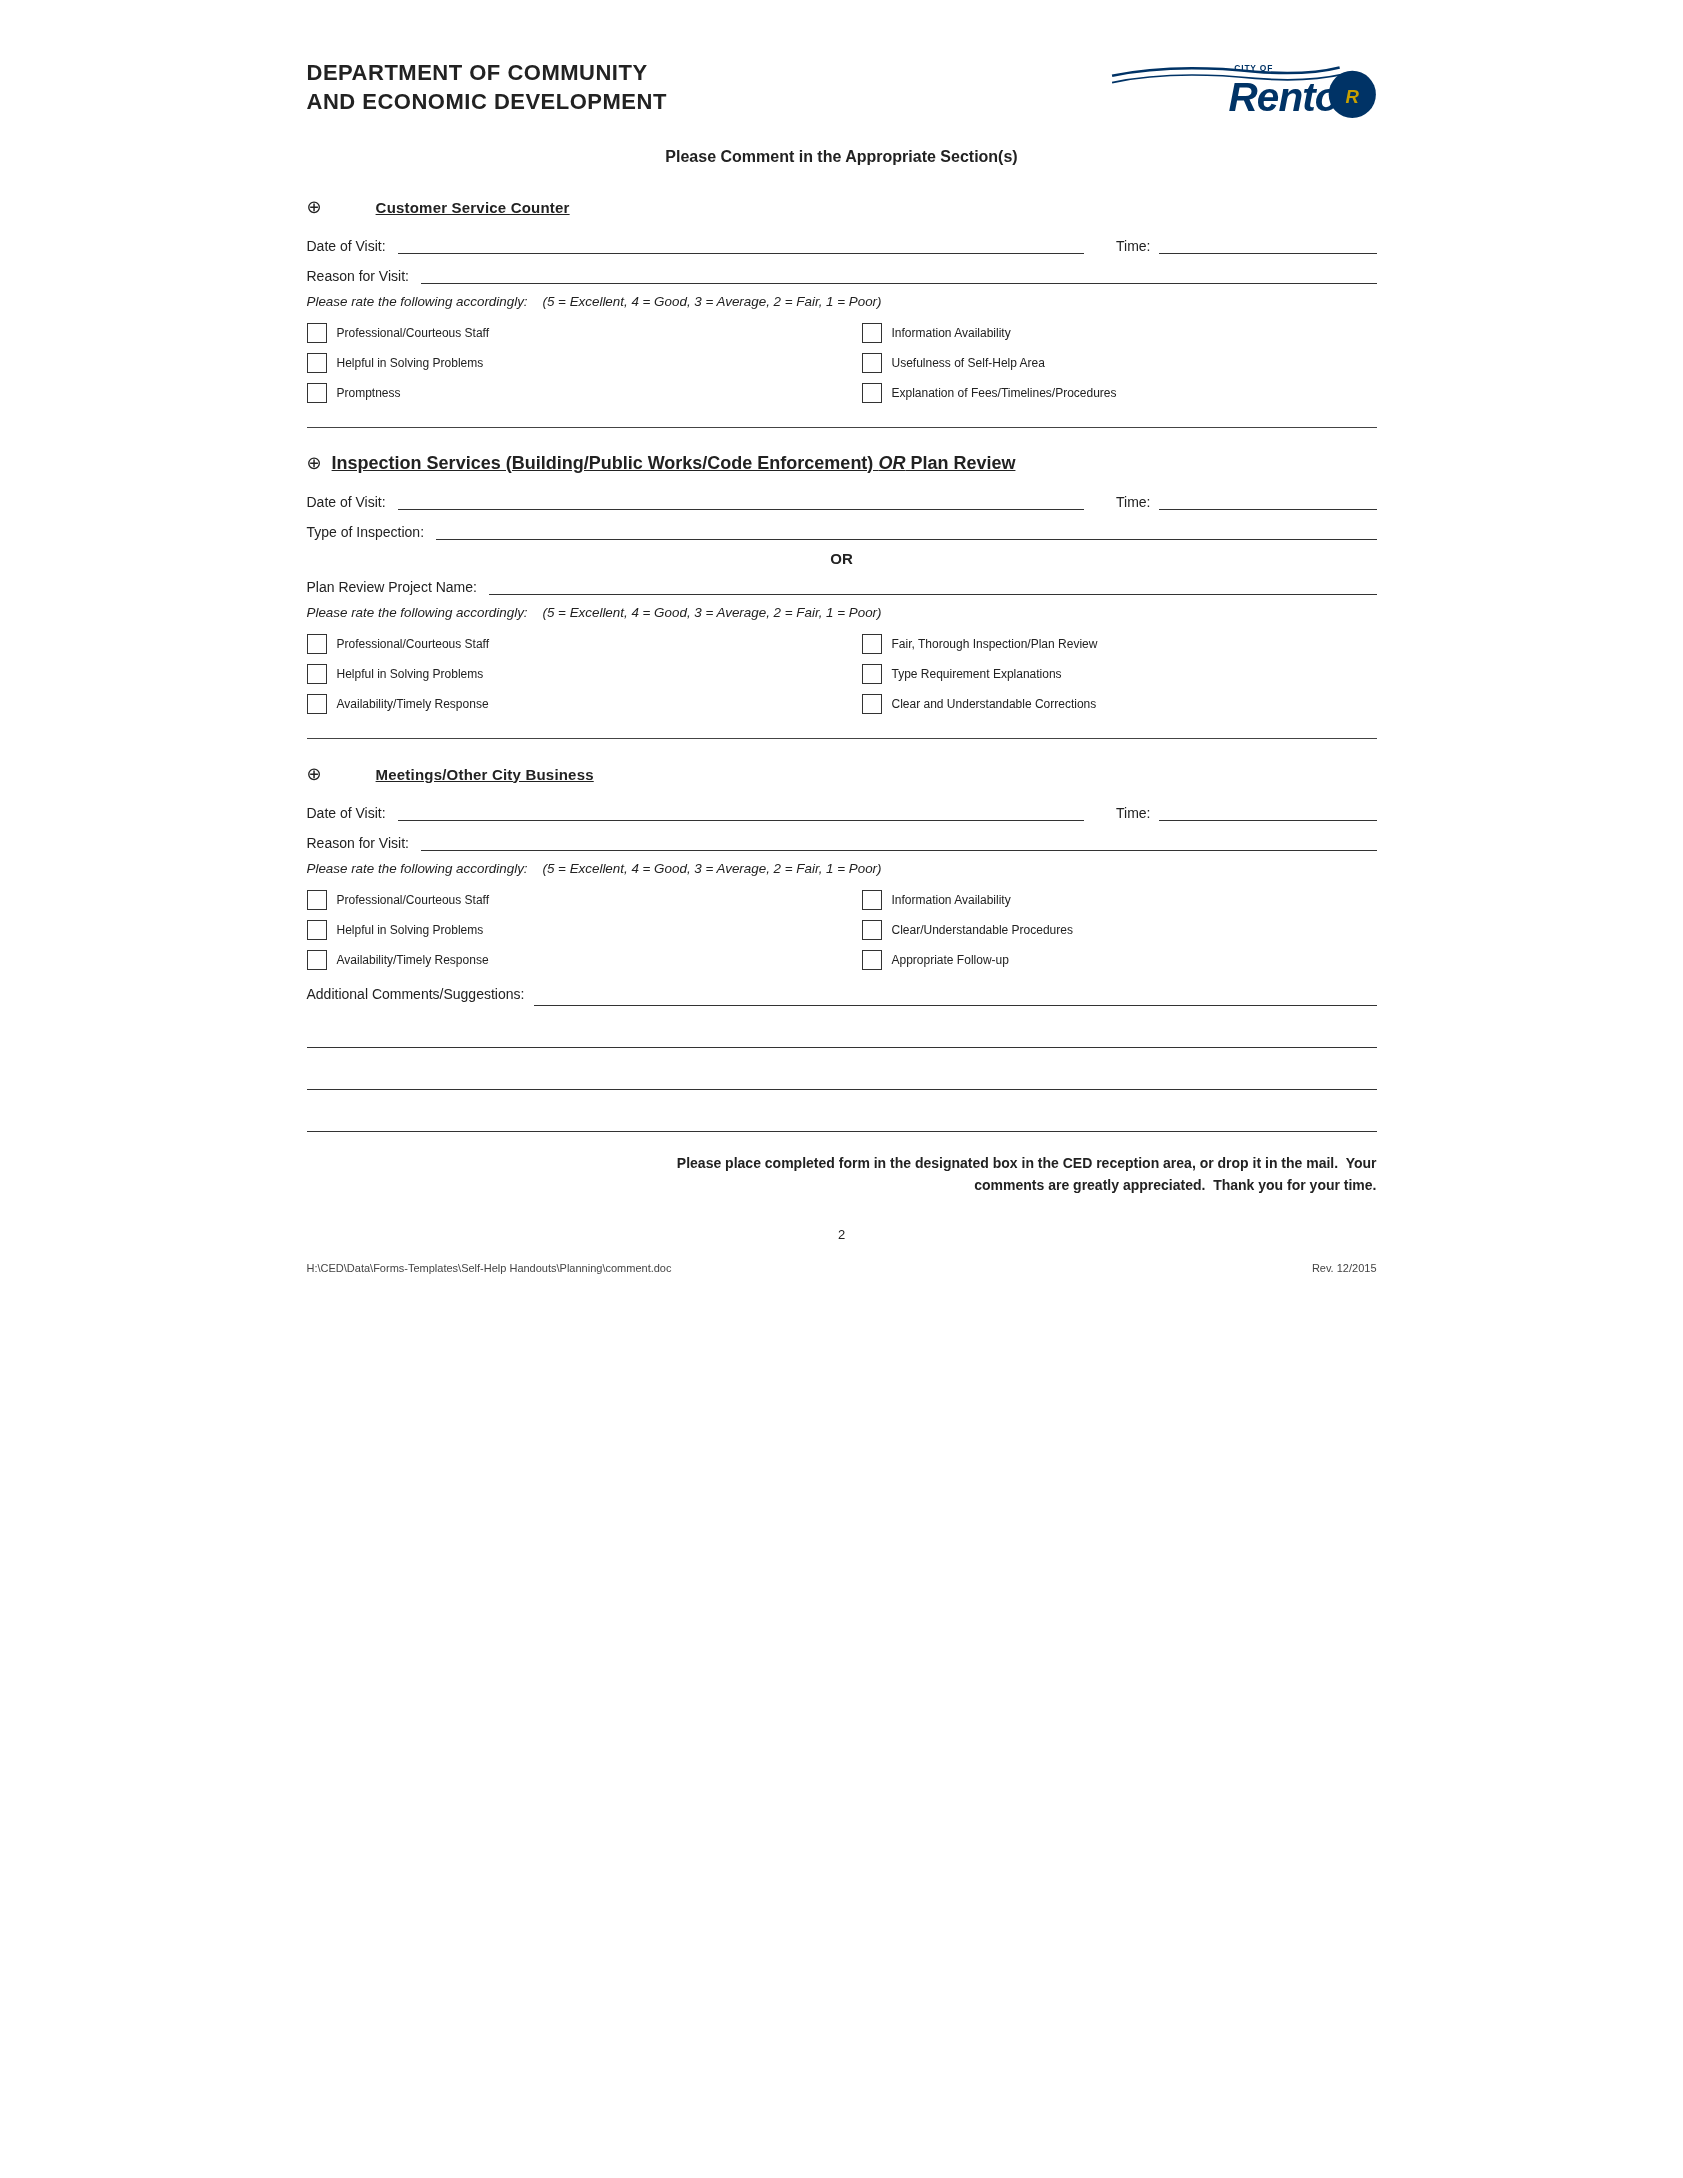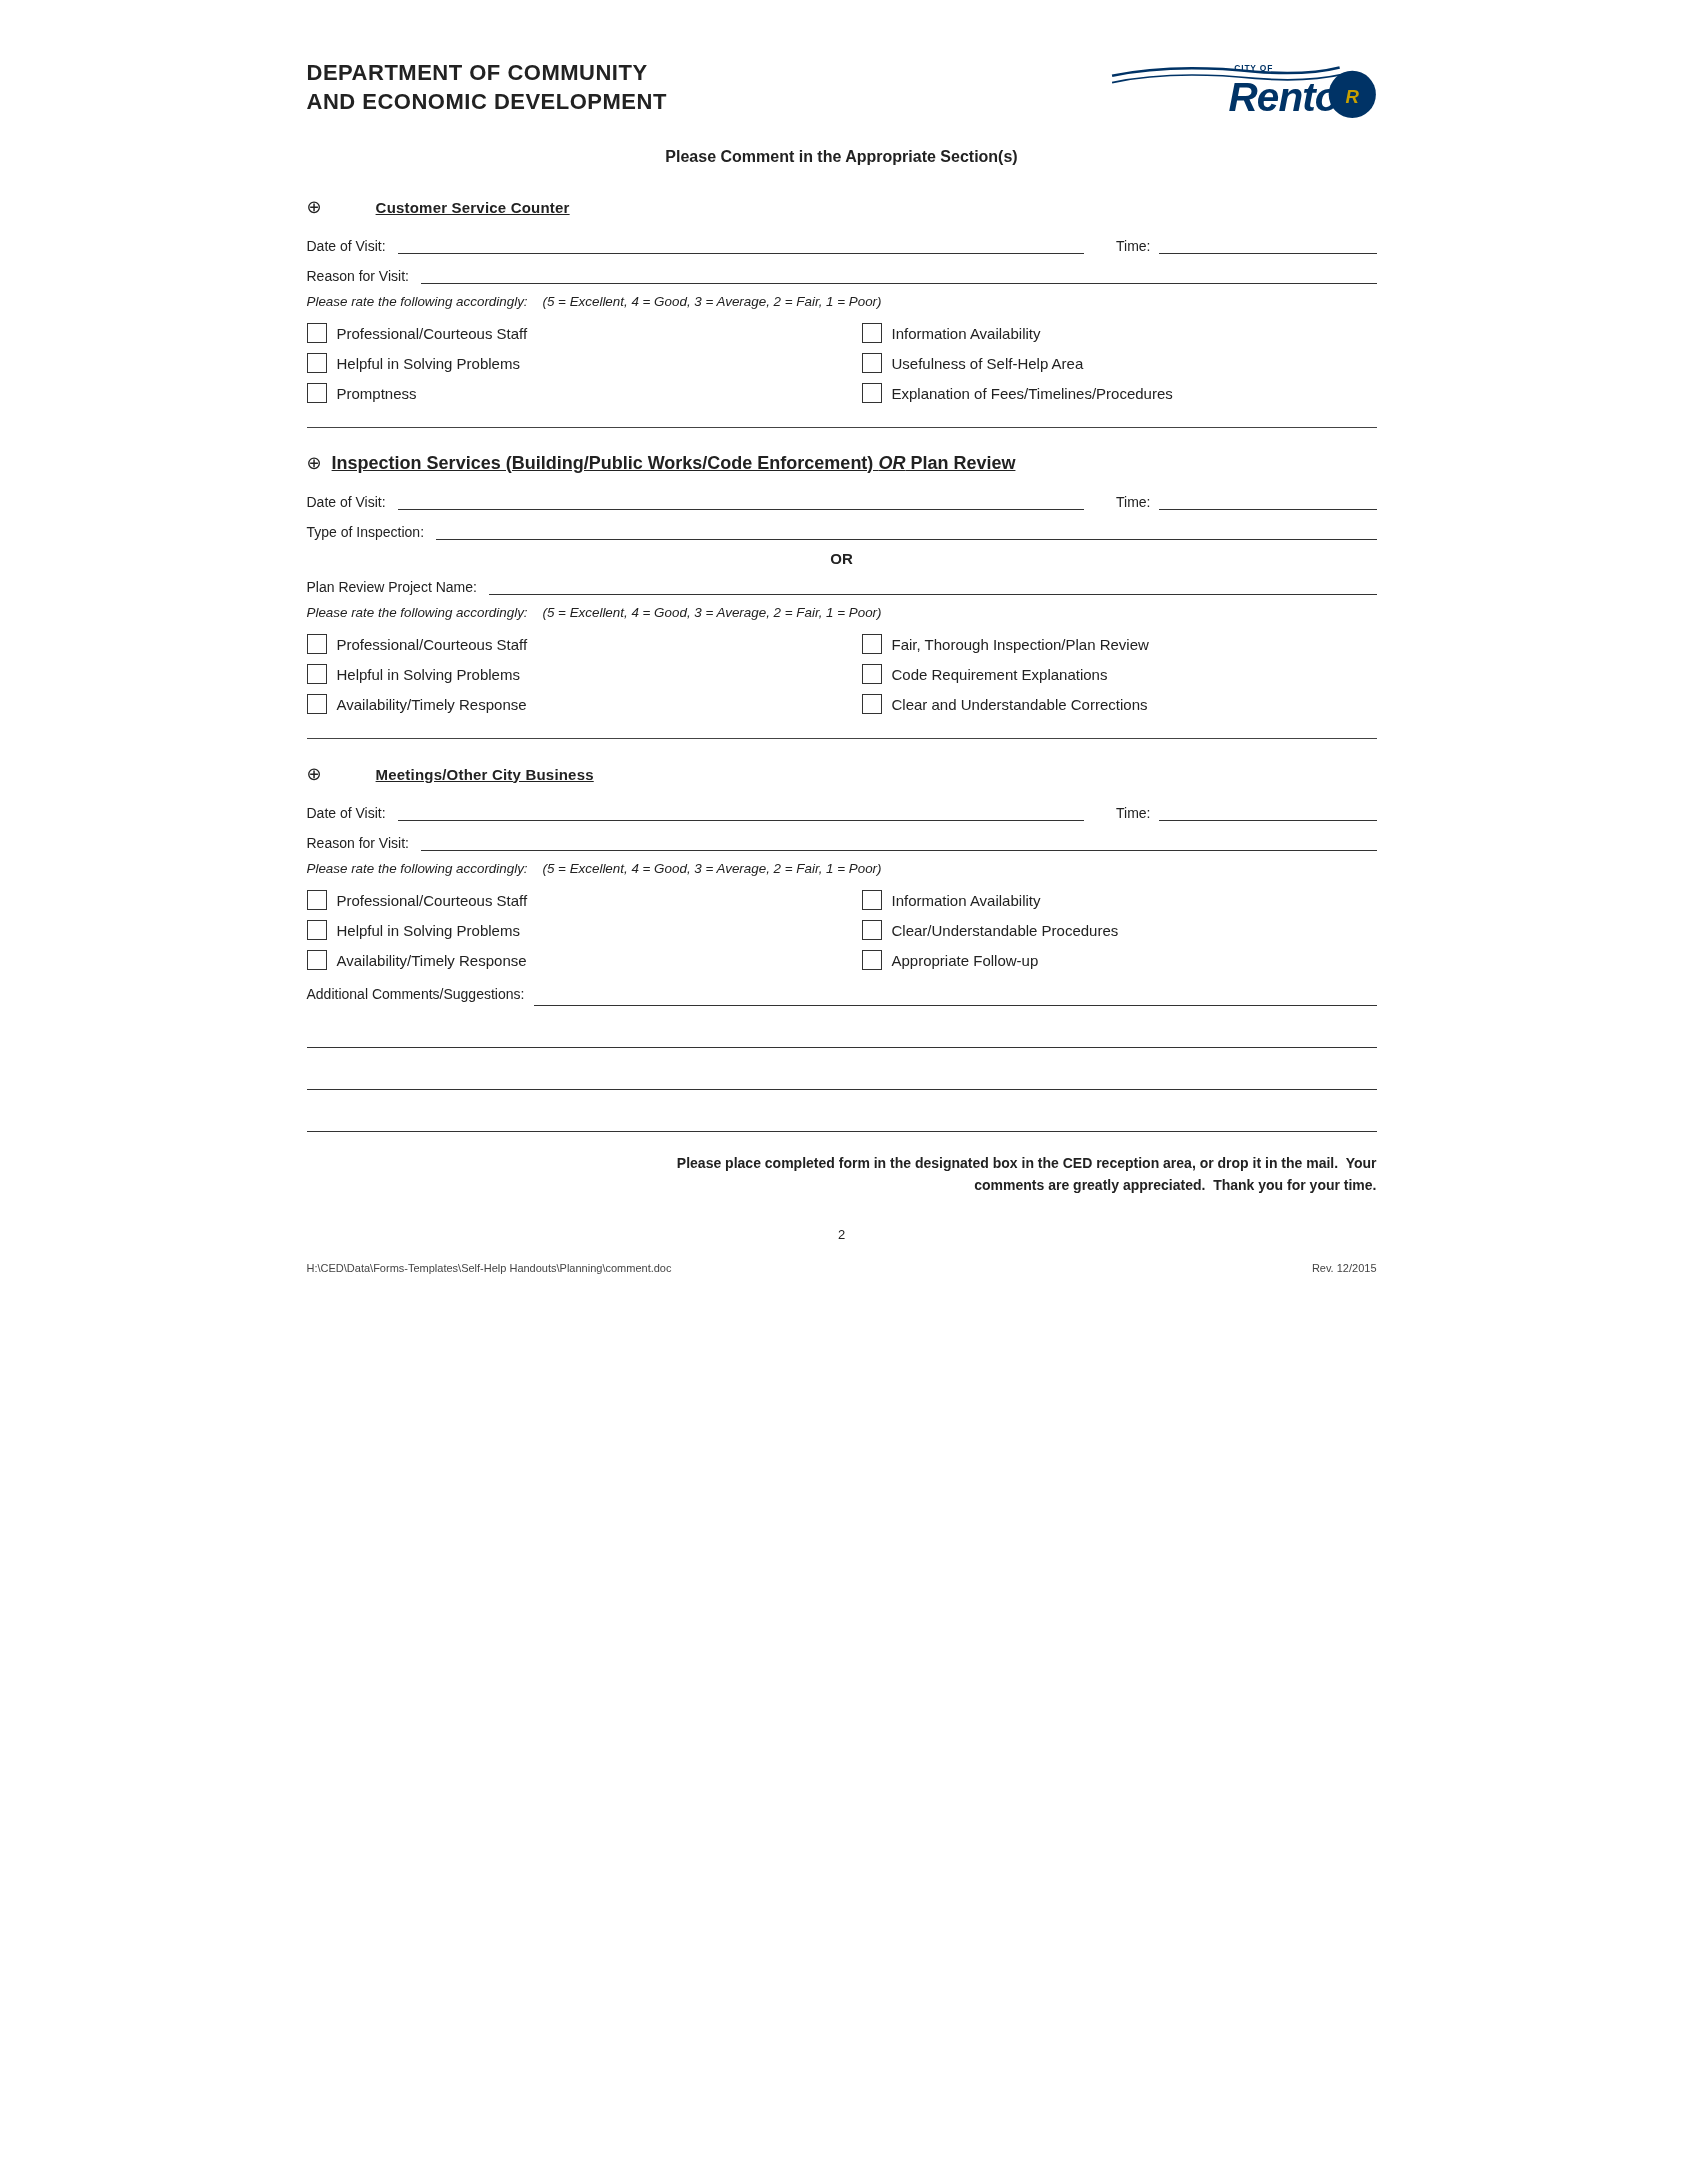--- a/index.html
+++ b/index.html
@@ -117,21 +117,21 @@
       gap: 10px;
     }
     .checkbox-box {
       width: 20px;
       height: 20px;
       border: 1.5px solid #333;
       flex-shrink: 0;
       background: #fff;
     }
     .rating-item-label {
-      font-size: 15px;
+      font-size: 12px;
     }
 
     
     .or-divider {
       text-align: center;
       font-weight: 900;
       font-size: 15px;
       margin: 8px 0;
     }
 
@@ -319,21 +319,21 @@
       <div class="rating-item">
         <div class="checkbox-box"></div>
         <span class="rating-item-label">Fair, Thorough Inspection/Plan Review</span>
       </div>
       <div class="rating-item">
         <div class="checkbox-box"></div>
         <span class="rating-item-label">Helpful in Solving Problems</span>
       </div>
       <div class="rating-item">
         <div class="checkbox-box"></div>
-        <span class="rating-item-label">Code Requirement Explanations</span>
+        <span class="rating-item-label">Type Requirement Explanations</span>
       </div>
       <div class="rating-item">
         <div class="checkbox-box"></div>
         <span class="rating-item-label">Availability/Timely Response</span>
       </div>
       <div class="rating-item">
         <div class="checkbox-box"></div>
         <span class="rating-item-label">Clear and Understandable Corrections</span>
       </div>
     </div>

